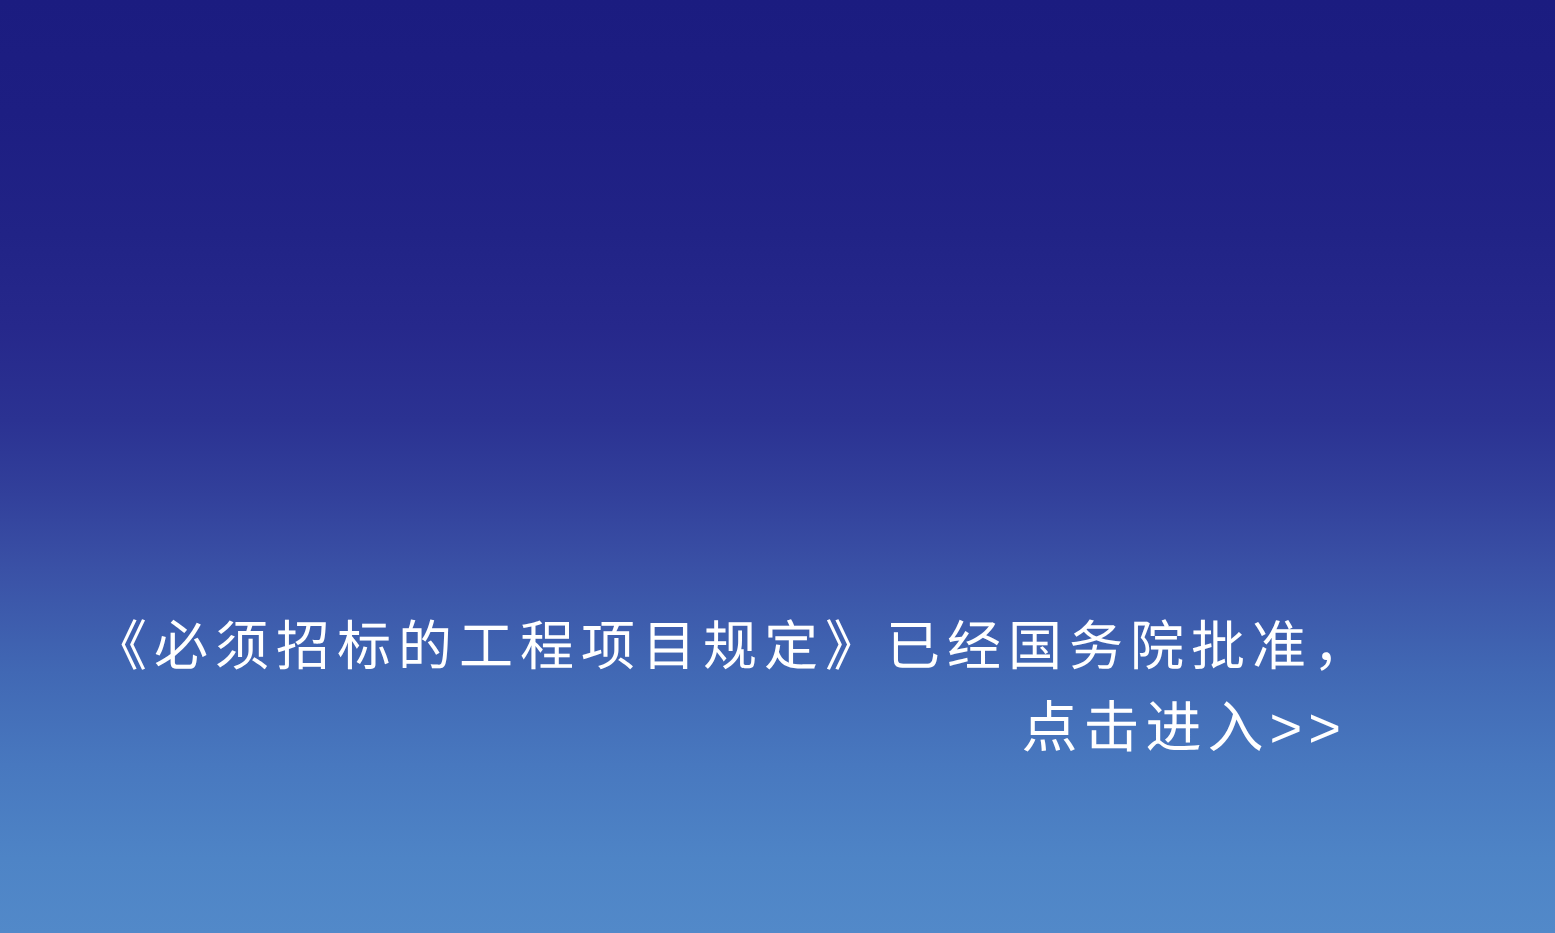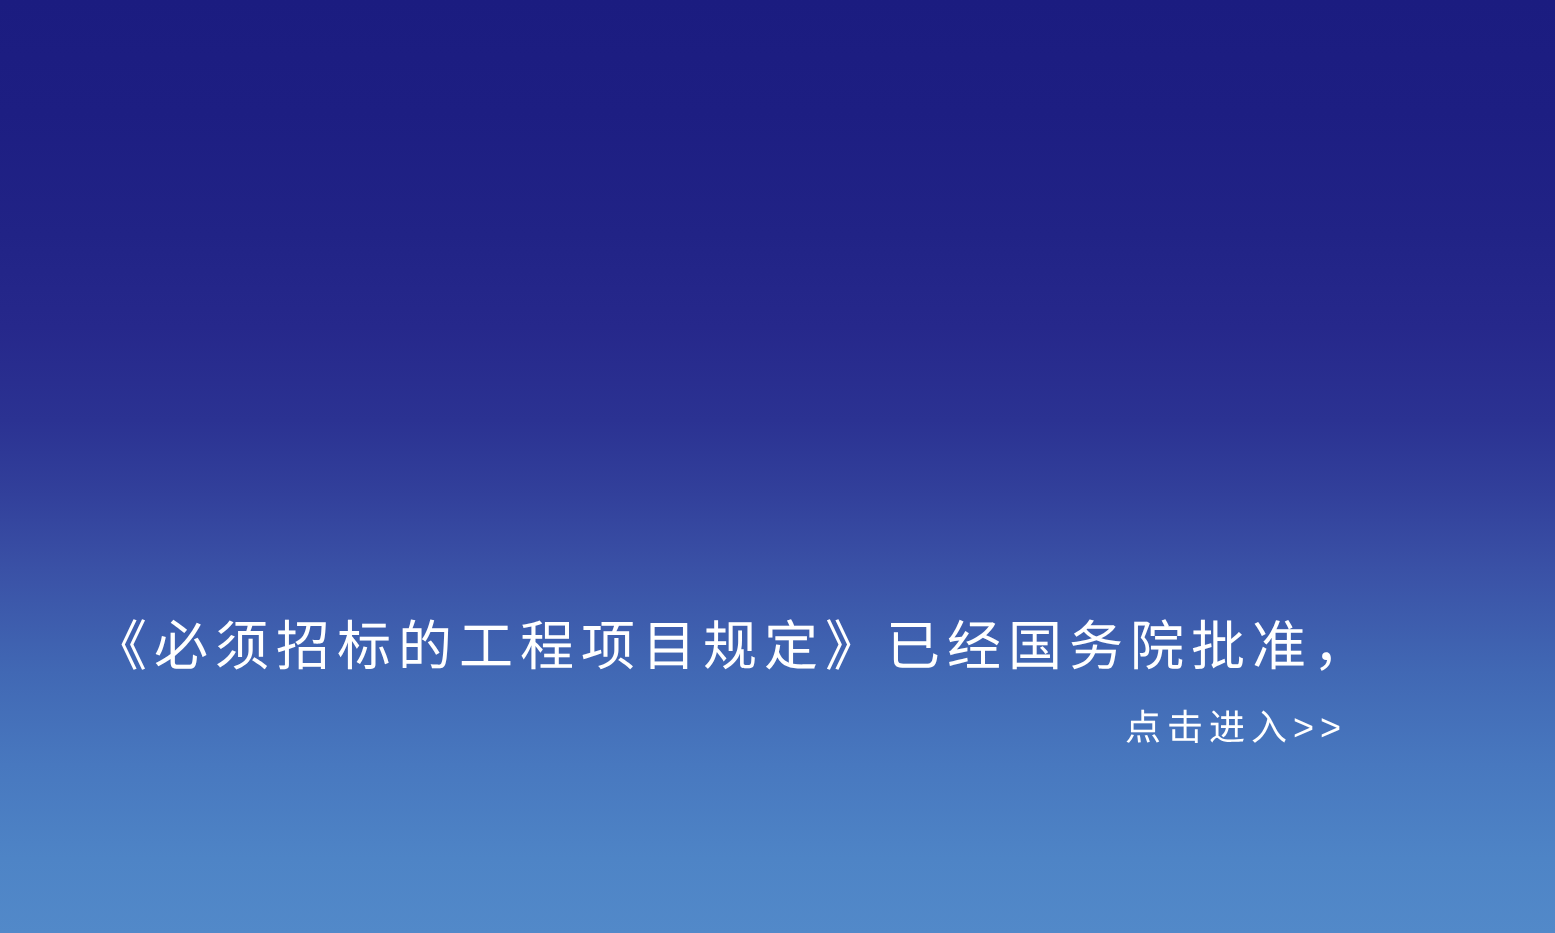--- a/index.html
+++ b/index.html
@@ -68,21 +68,21 @@
     height: 72px;
     display: flex;
     justify-content: flex-end;
     align-items: center;
     padding-right: 208px;
     box-sizing: border-box;
   }
 
   #enter-link {
     color: #ffffff;
-    font-size: 36px;
+    font-size: 56px;
     line-height: 1;
     letter-spacing: 6px;
     font-weight: 400;
     text-decoration: none;
     cursor: pointer;
     white-space: nowrap;
   }
 </style>
 </head>
 <body>

